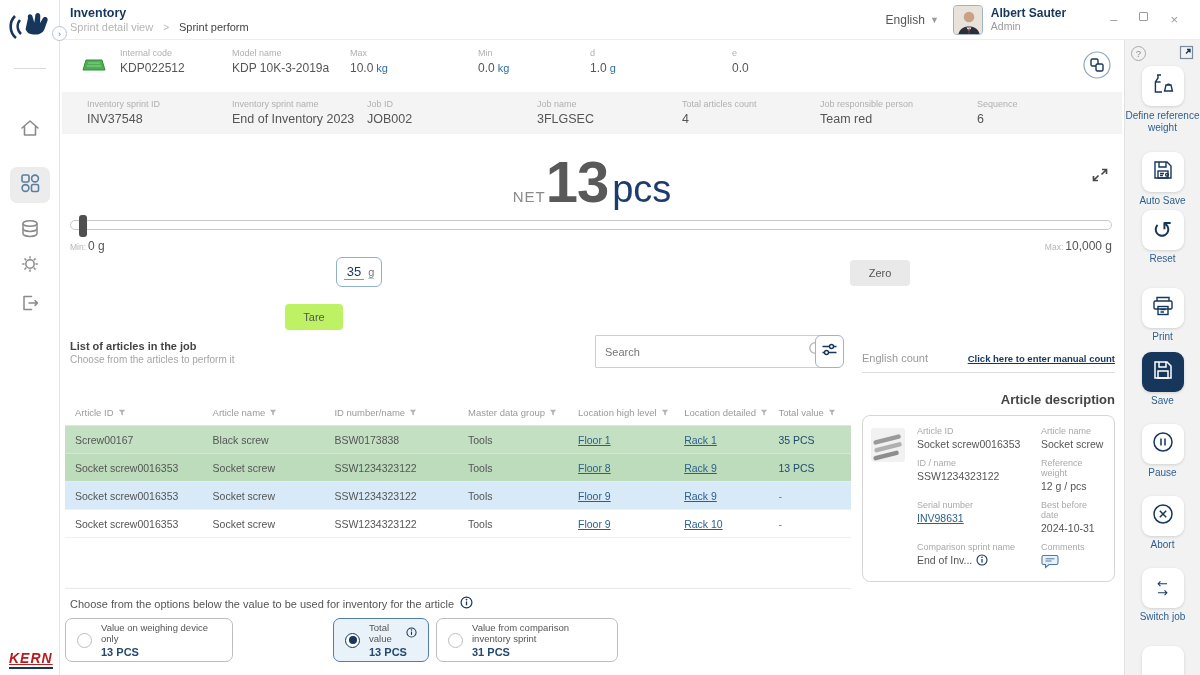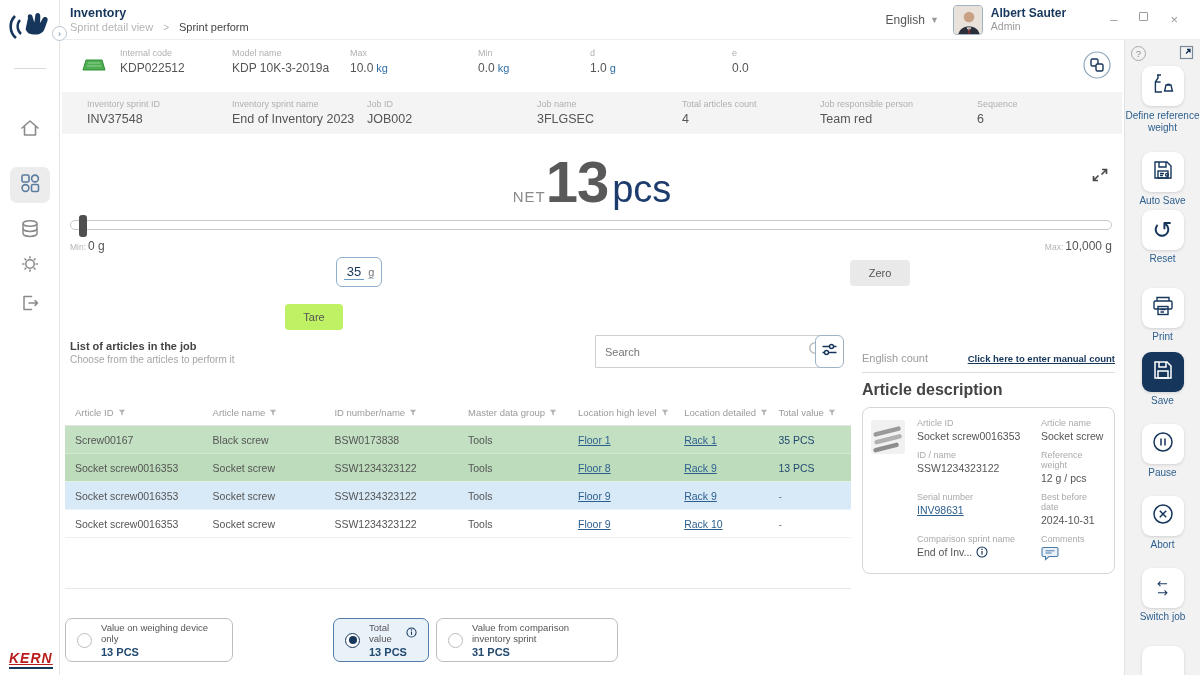--- a/index.html
+++ b/index.html
@@ -95,21 +95,21 @@
   .lnk { color:#2d5f8e; text-decoration:underline; }
   .tot { color:#22496e; }
   .dash { color:#777; }
 
   
   .detail { position:absolute; top:312px; left:802px; width:253px; }
   .mc-row { display:flex; justify-content:space-between; align-items:center; }
   .mc-lab { font-size:11px; color:#9a9a9a; }
   .mc-link { font-size:9.5px; color:#16365c; text-decoration:underline; font-weight:bold; }
   .mc-div { border-top:1px solid #dcdcdc; margin-top:8px; }
-  .ad-title { font-size:16px; font-weight:bold; color:#444; margin-top:8px; }
+  .ad-title { font-size:13px; font-weight:bold; color:#444; margin-top:19px;text-align:right; }
   .ad-card { margin-top:8px; border:1px solid #d6d6d6; border-radius:8px; background:#fff; padding:10px 10px 10px 10px; position:relative; min-height:150px; }
   .ad-grid { display:grid; grid-template-columns:118px 1fr; margin-left:44px; row-gap:8px; column-gap:6px; }
   .ad-lab { font-size:9px; color:#aaa; }
   .ad-val { font-size:10.5px; color:#555; margin-top:2px; }
   .ad-thumb { position:absolute; top:12px; left:8px; width:34px; height:34px; border-radius:4px; background:#f2f2f2; overflow:hidden; }
   .ad-link { color:#2d5f8e; text-decoration:underline; }
   .inline-ic { display:inline-block; vertical-align:-2px; margin-left:4px; }
 
   
   .opt-div { position:absolute; top:548px; left:5px; width:786px; border-top:1px solid #e8e8e8; }
@@ -507,20 +507,28 @@
                 <div class="ad-val"><span><svg width="18" height="15" viewBox="0 0 18 15">
                         <path d="M2.5 1.5h13A1.5 1.5 0 0 1 17 3v6a1.5 1.5 0 0 1-1.5 1.5H8l-3.5 3v-3H2.5A1.5 1.5 0 0 1 1 9V3a1.5 1.5 0 0 1 1.5-1.5z" fill="#eaf1f9" stroke="#4a7ba6" stroke-width="1.1"></path>
                         <path d="M4.5 4.8h9M4.5 7h6" stroke="#4a7ba6" stroke-width="1"></path>
                       </svg></span></div>
               </div>
             </div>
           </div>
         </div>
 
         <div class="opt-div"></div>
+        <div class="opt-title">
+          <span>Choose from the options below the value to be used for inventory for the article</span>
+          <span><svg width="13" height="13" viewBox="0 0 12 12">
+                <circle cx="6" cy="6" r="5" fill="none" stroke="#16365c" stroke-width="1.1"></circle>
+                <rect x="5.4" y="5" width="1.2" height="3.6" fill="#16365c"></rect>
+                <circle cx="6" cy="3.3" r=".8" fill="#16365c"></circle>
+              </svg></span>
+        </div>
 
         <div class="opt" style="left:5px; width:168px">
           <span class="radio"></span>
           <div>
             <div class="opt-lab">Value on weighing device only</div>
             <div class="opt-val">13 PCS</div>
           </div>
         </div>
         <div class="opt selected" style="left:273px; width:96px">
           <span class="radio"></span>

